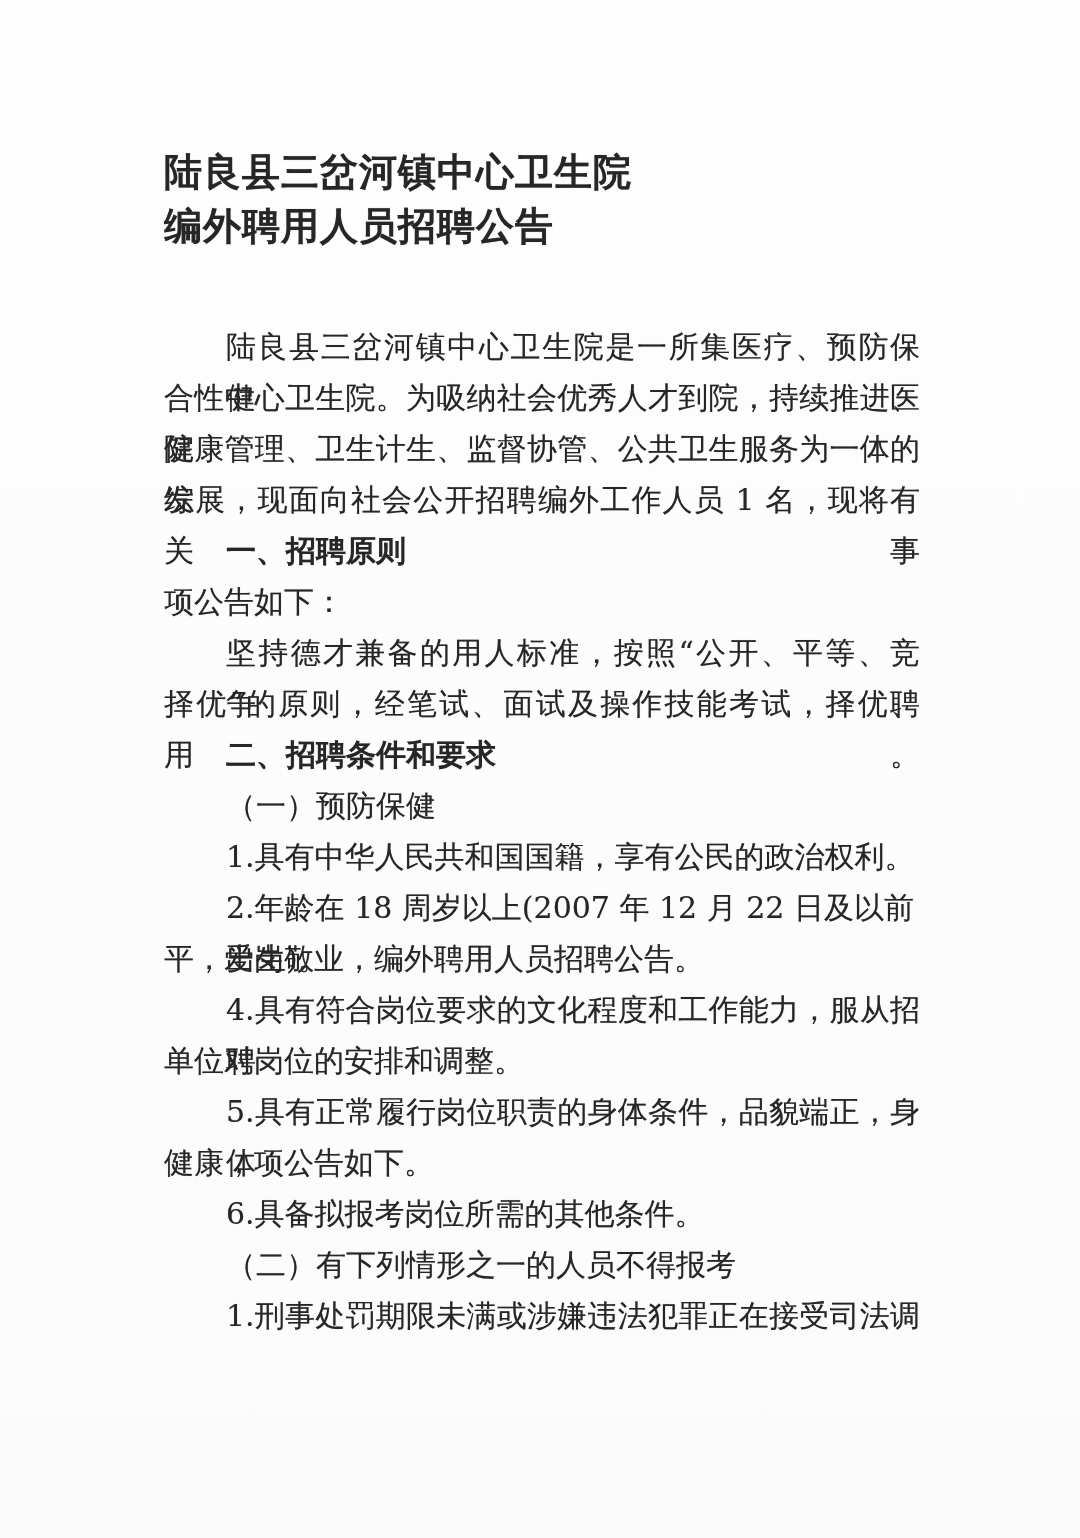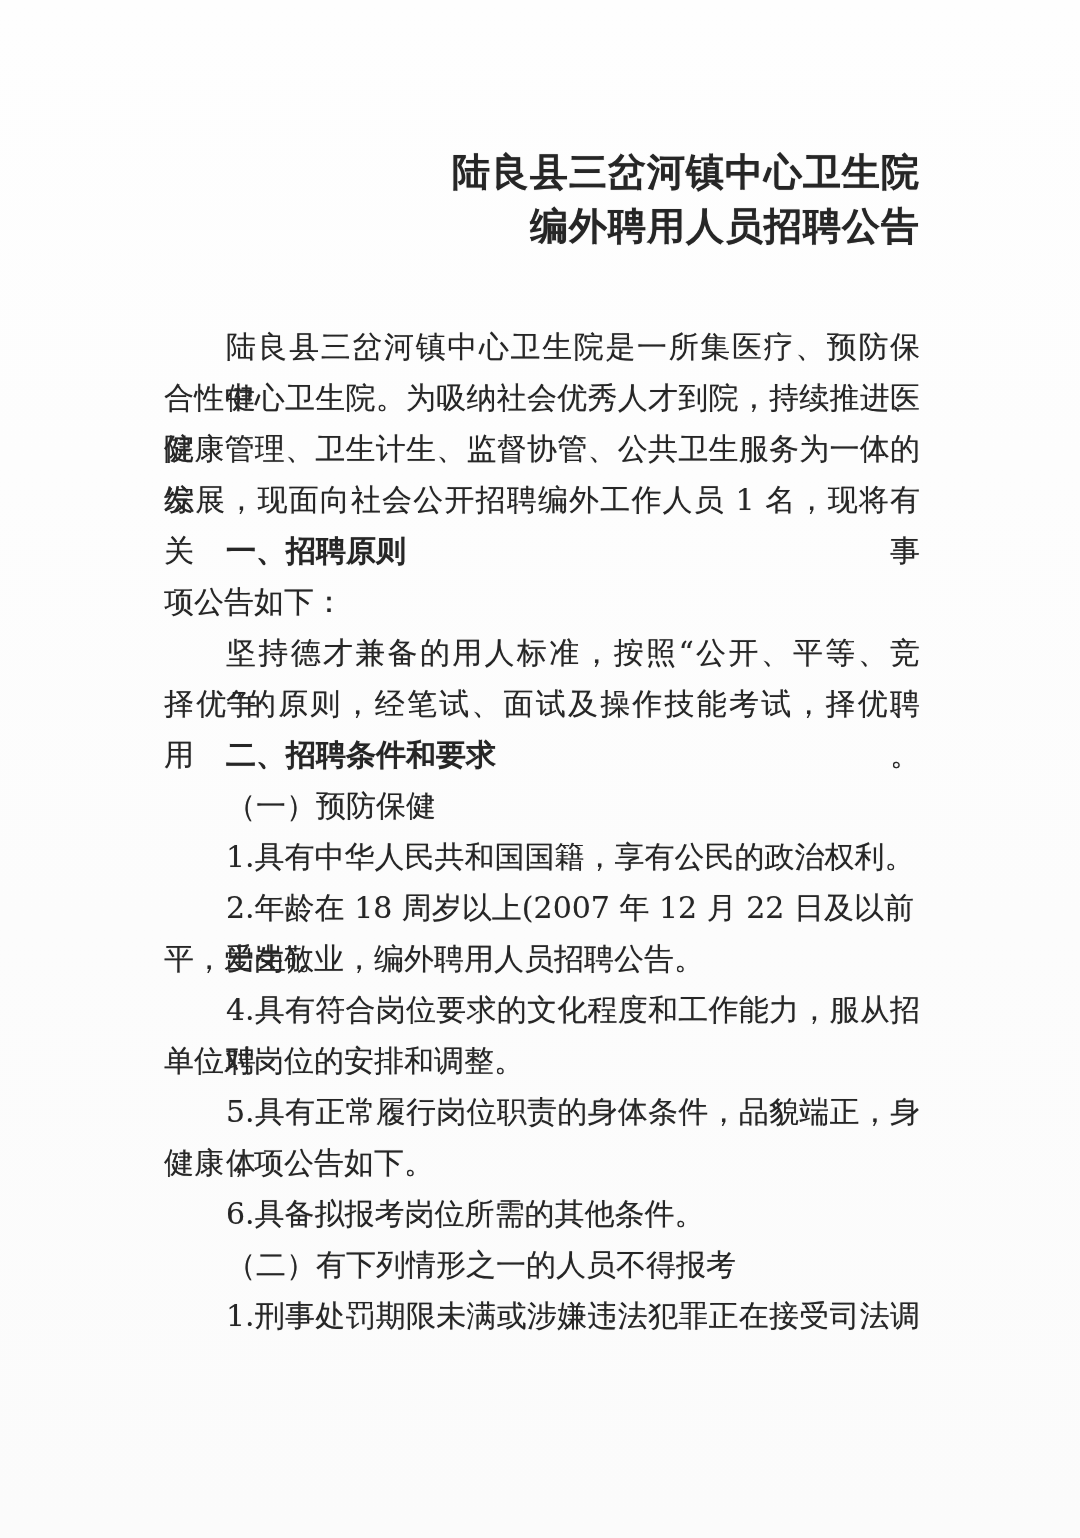--- a/index.html
+++ b/index.html
@@ -16,21 +16,21 @@
   }
   .page {
     box-sizing: border-box;
     width: 1080px;
     height: 1538px;
     padding: 145px 150px 0 164px;
     background: linear-gradient(180deg, #fefefe 0%, #fcfcfc 60%, #fbfbfb 100%);
   }
   .title {
     width: 756px;
-    text-align: right;
+    text-align: left;
     font-size: 38px;
     font-weight: bold;
     line-height: 54px;
     letter-spacing: 1px;
     text-shadow: 0 0 0.8px rgba(30,30,30,0.55);
   }
   .doc-body {
     margin-top: 68px;
     width: 756px;
     font-size: 30px;

